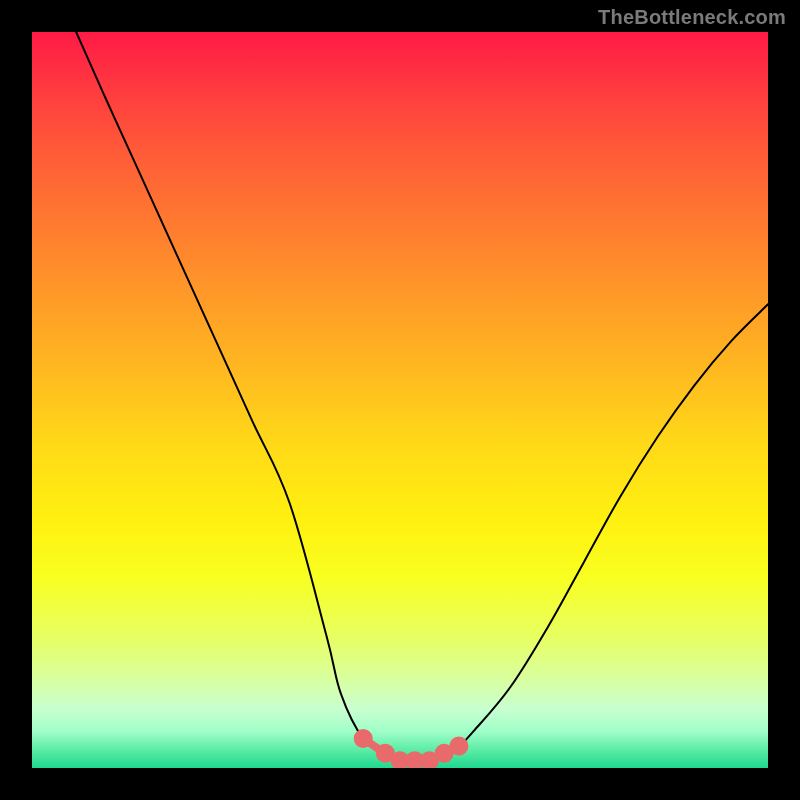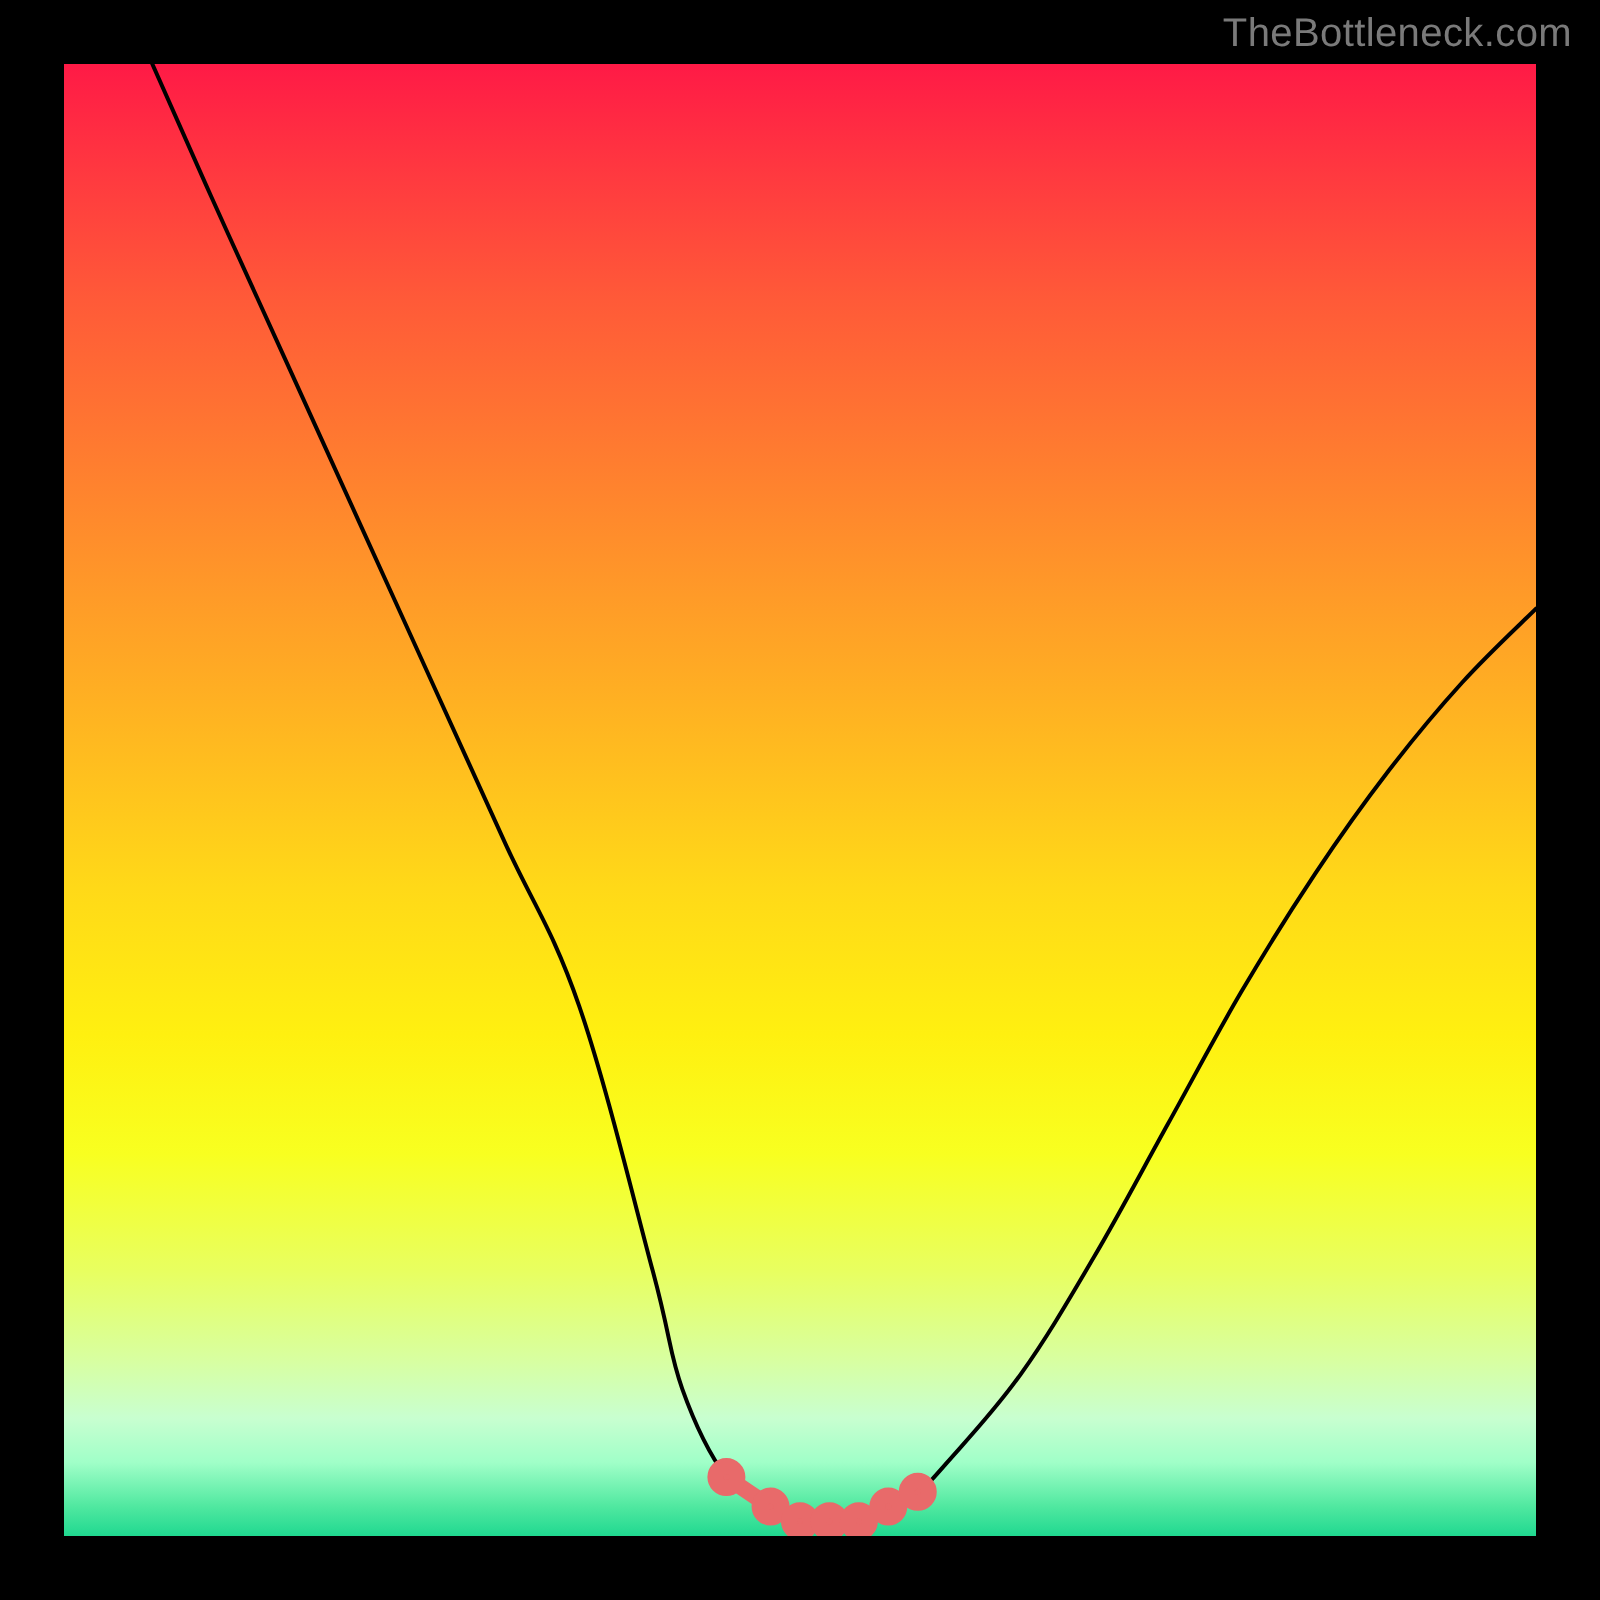--- a/index.html
+++ b/index.html
@@ -10,20 +10,21 @@
     background: #000;
     overflow: hidden;
   }
   .frame {
     position: absolute;
     top: 0;
     left: 0;
     width: 800px;
     height: 800px;
     background: #000;
+    font-weight: bold;
   }
   .plot {
     position: absolute;
     top: 32px;
     left: 32px;
     width: 736px;
     height: 736px;
     overflow: hidden;
   }
   .gradient {

